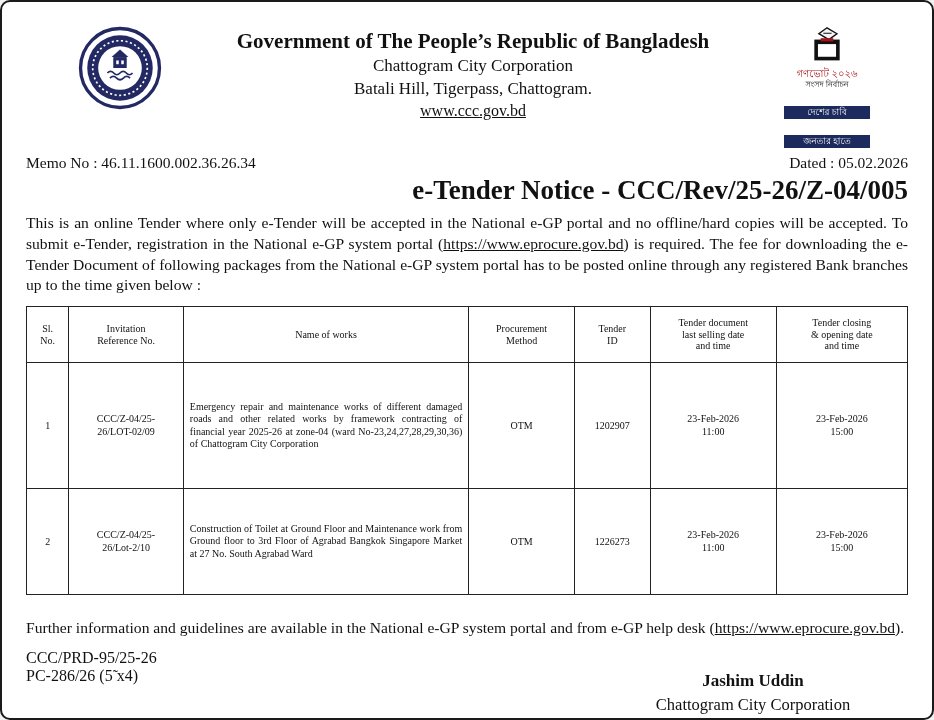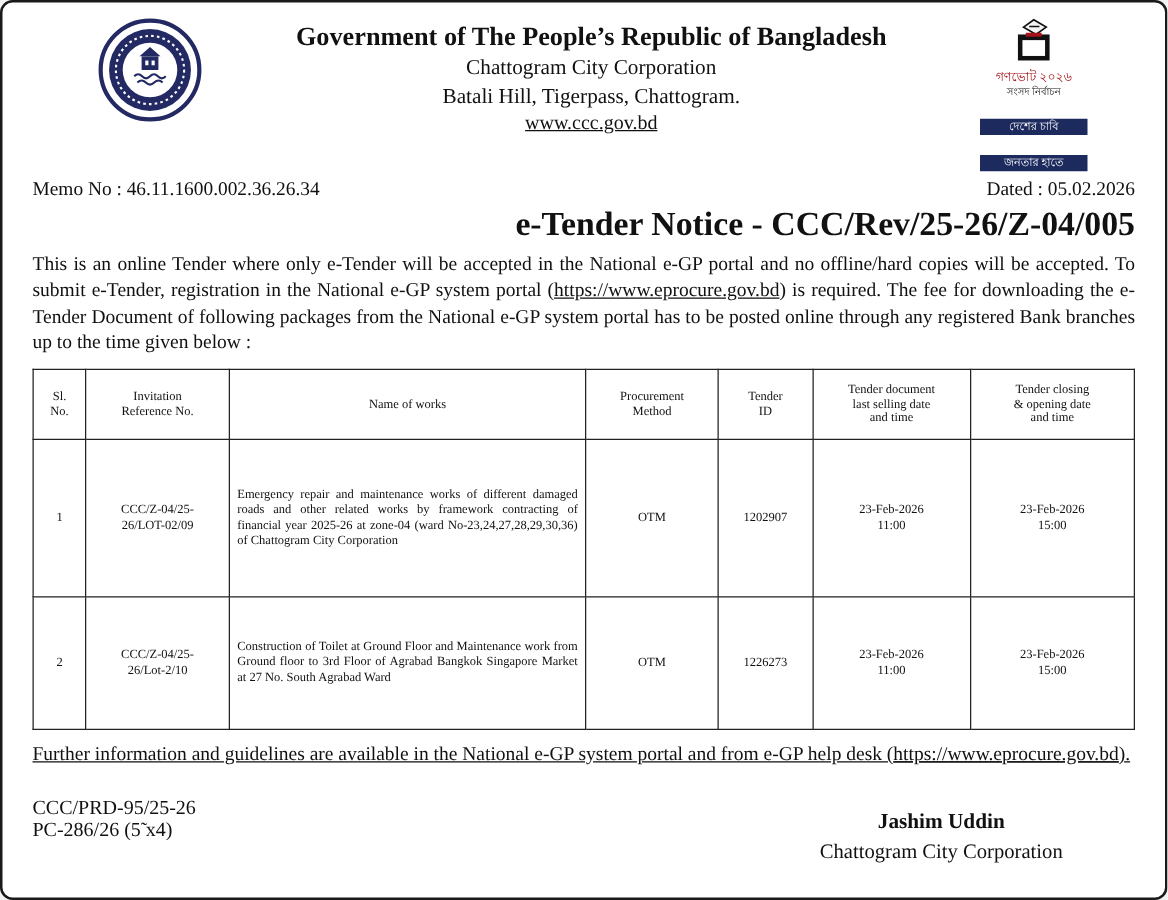--- a/index.html
+++ b/index.html
@@ -8,21 +8,21 @@
     font-family: "Liberation Serif", "DejaVu Serif", serif;
     color: #111;
     width: 934px;
   }
   .page {
     width: 934px;
     height: 720px;
     background: #ffffff;
     border: 2px solid #1a1a1a;
     border-radius: 10px;
-    padding: 8px 24px 8px 24px;
+    padding: 20px 24px 8px 24px;
     overflow: hidden;
   }
 
   
   .header { display: flex; align-items: flex-start; margin-top: 4px; }
   .seal { margin-left: 52px; flex: 0 0 auto; }
   .head-center { flex: 1 1 auto; text-align: center; padding-top: 2px; }
   .gov-title { font-size: 21px; font-weight: bold; line-height: 1.3; }
   .corp-name { font-size: 17px; line-height: 1.32; }
   .addr-line { font-size: 17px; line-height: 1.32; }
@@ -66,22 +66,22 @@
   .tender-table td { padding: 4px 5px; }
   td.c { text-align: center; }
   td.pre { white-space: pre-line; text-align: center; line-height: 1.25; }
   td.works-cell {
     text-align: justify; line-height: 1.22; padding: 4px 6px;
   }
   .row-1 td { height: 126px; }
   .row-2 td { height: 106px; }
 
   
-  .further-par { margin-top: 10px; text-decoration: underline; }
-  .bottom-area { display: flex; align-items: center; margin-top: 10px; }
+  .further-par { margin-top: 23px; }
+  .bottom-area { display: flex; align-items: flex-start; margin-top: 10px; }
   .bottom-left {
     flex: 1 1 auto; display: flex; flex-direction: column;
     justify-content: space-between; padding-bottom: 4px;
   }
   .ref-number { font-size: 16px; }
   .print-code { font-size: 16px; }
   .signature-block { flex: 0 0 310px; text-align: center; padding-top: 20px; }
   .sig-name { font-size: 17px; font-weight: bold; line-height: 1.4; }
   .sig-title, .sig-org { font-size: 16.5px; line-height: 1.4; }
 </style>

